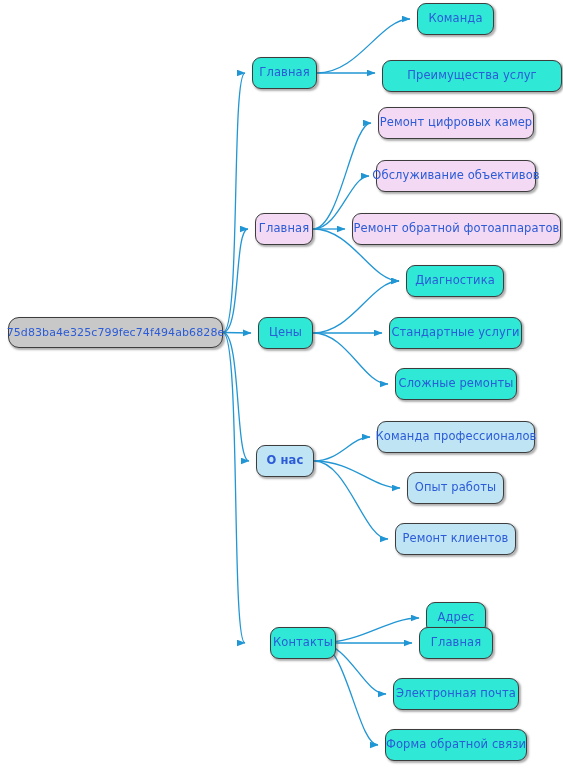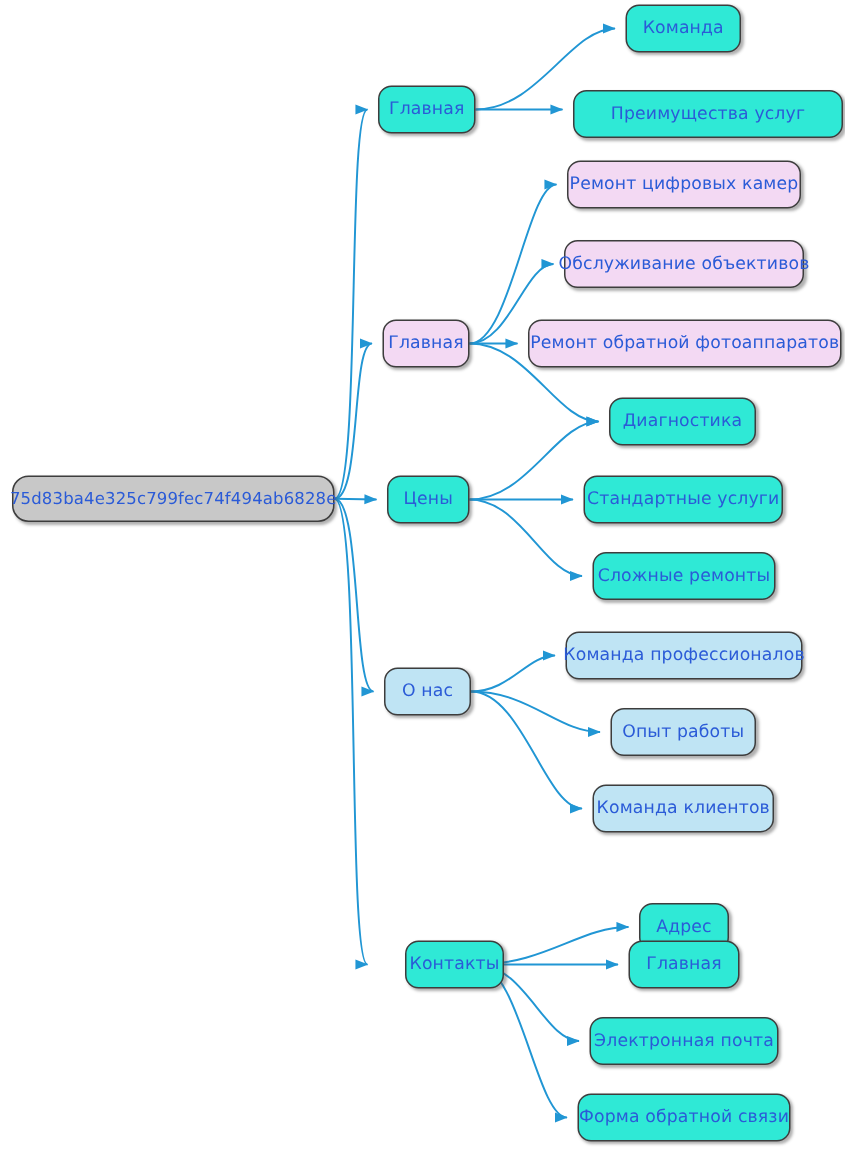--- a/index.html
+++ b/index.html
@@ -114,31 +114,31 @@
       </div>
       <div class="node cyan" style="left: 406px; top: 265px; width: 98px; height: 32px;">
         <span>Диагностика</span>
       </div>
       <div class="node cyan" style="left: 389px; top: 317px; width: 133px; height: 32px;">
         <span>Стандартные услуги</span>
       </div>
       <div class="node cyan" style="left: 395px; top: 368px; width: 122px; height: 32px;">
         <span>Сложные ремонты</span>
       </div>
-      <div class="node blue" style="left: 256px; top: 445px; width: 58px; height: 32px;">
+      <div class="node blue" style="left: 256px; top: 445px; width: 58px; height: 32px; font-weight: bold;">
         <span>О нас</span>
       </div>
       <div class="node blue" style="left: 377px; top: 421px; width: 158px; height: 32px;">
         <span>Команда профессионалов</span>
       </div>
       <div class="node blue" style="left: 407px; top: 472px; width: 97px; height: 32px;">
         <span>Опыт работы</span>
       </div>
       <div class="node blue" style="left: 395px; top: 523px; width: 121px; height: 32px;">
-        <span>Команда клиентов</span>
+        <span>Ремонт клиентов</span>
       </div>
       <div class="node cyan" style="left: 252px; top: 627px; width: 66px; height: 32px; margin-left: 18px;">
         <span>Контакты</span>
       </div>
       <div class="node cyan" style="left: 426px; top: 602px; width: 60px; height: 32px;">
         <span>Адрес</span>
       </div>
       <div class="node cyan" style="left: 419px; top: 627px; width: 74px; height: 32px;">
         <span>Главная</span>
       </div>

